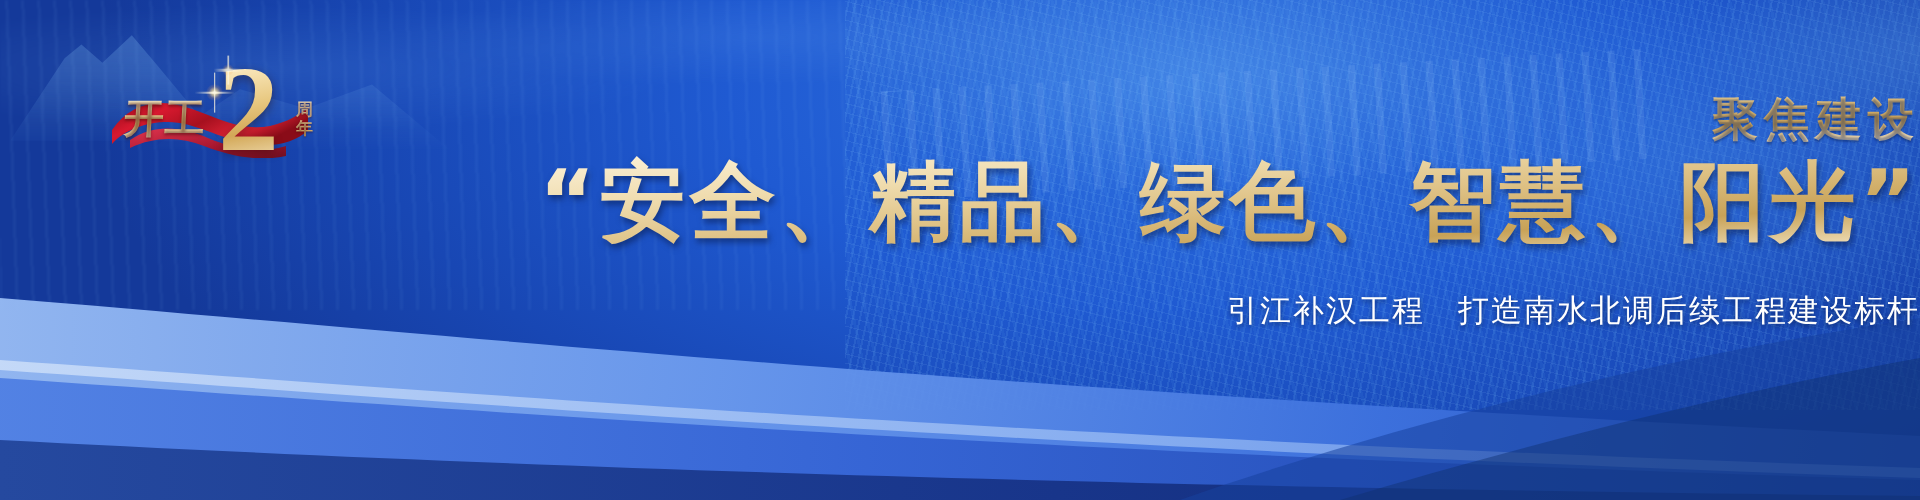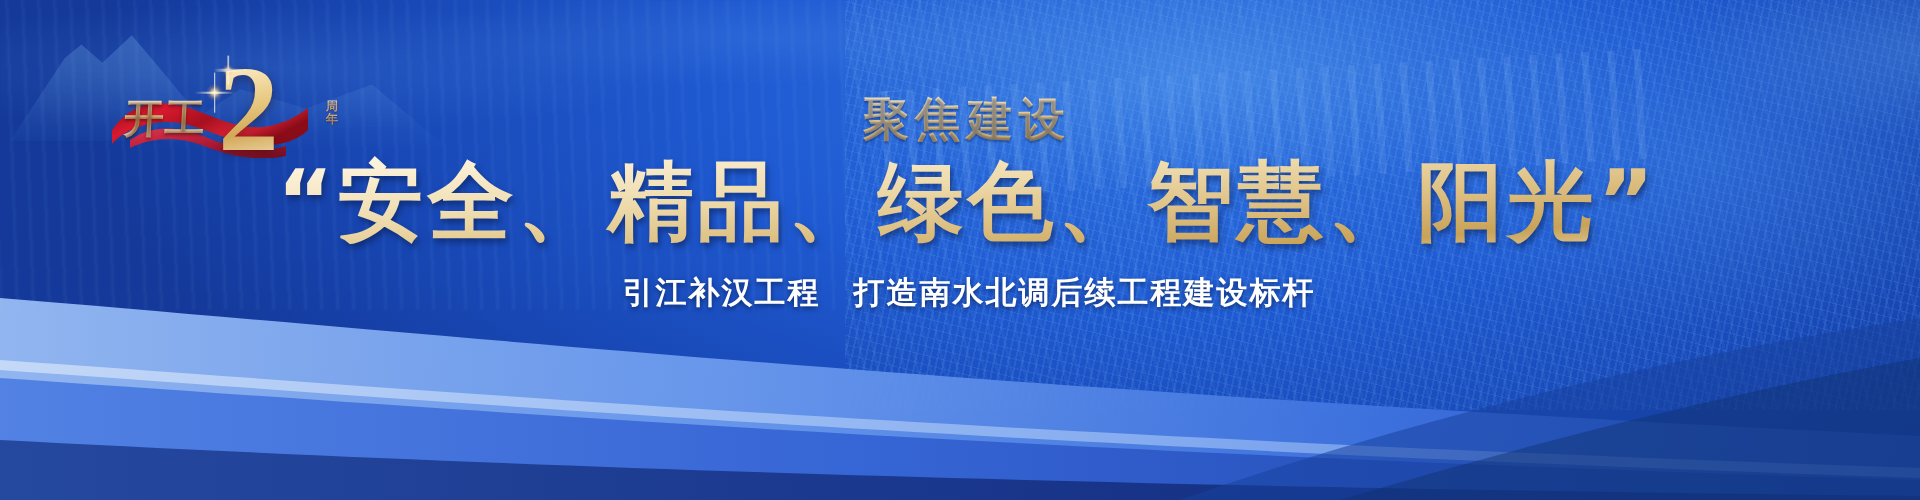--- a/index.html
+++ b/index.html
@@ -147,34 +147,33 @@
     background: linear-gradient(170deg, #fffaf0 0%, #f7e3b4 22%, #e8c880 46%, #d3a857 68%, #f8ecce 100%);
     -webkit-background-clip: text;
     background-clip: text;
     color: transparent;
     filter: drop-shadow(0 3px 5px rgba(40,10,5,.45));
     z-index: 4;
   }
 
   .emblem-anniv {
     position: absolute;
-    left: 208px;
+    left: 186px;
     top: 42px;
     width: 20px;
-    font-size: 12px;
+    font-size: 17px;
     line-height: 1.12;
     font-weight: 700;
     font-family: "DejaVu Sans", "Liberation Sans", sans-serif;
     background: linear-gradient(180deg, #fdf0cf, #d5ac61);
     -webkit-background-clip: text;
     background-clip: text;
     color: transparent;
     text-shadow: 0 1px 2px rgba(60,12,8,.45);
     z-index: 3;
-    text-align: right;
   }
 
   
   .flare {
     position: absolute;
     border-radius: 50%;
     background: radial-gradient(circle, rgba(255,255,250,.98) 0%, rgba(255,226,150,.72) 22%, rgba(255,170,90,.22) 48%, rgba(255,150,80,0) 72%);
     z-index: 5;
     pointer-events: none;
   }
@@ -187,21 +186,21 @@
   }
   .flare::before { width: 240%; height: 2.5px; }
   .flare::after  { width: 2.5px; height: 240%; }
 
   
   .text-block {
     position: absolute;
     left: 0;
     top: 96px;
     width: 100%;
-    text-align: center;
+    text-align: right;
   }
 
   .eyebrow {
     font-size: 46px;
     line-height: 1;
     font-weight: 700;
     letter-spacing: 6px;
     font-family: "DejaVu Sans", "Liberation Sans", sans-serif;
     background: linear-gradient(178deg, #fffbef 0%, #f6e4b9 30%, #e3c382 58%, #cfa455 80%, #f7ead0 100%);
     -webkit-background-clip: text;
@@ -221,25 +220,25 @@
     background: linear-gradient(176deg, #fffdf6 0%, #fbf0d6 18%, #efdcae 40%, #dcbe80 62%, #c8a257 80%, #f4e6c6 100%);
     -webkit-background-clip: text;
     background-clip: text;
     color: transparent;
     filter: drop-shadow(2px 4px 3px rgba(8,26,72,.55));
     white-space: nowrap;
     padding-left: 15px;
   }
 
   .subline {
-    margin-top: 30px;
+    margin-top: 48px;
     font-size: 31px;
     line-height: 1;
     letter-spacing: 2px;
-    font-weight: 700;
+    font-weight: 400;
     font-family: "DejaVu Sans", "Liberation Sans", sans-serif;
     color: #ffffff;
     text-shadow: 0 2px 5px rgba(6,24,70,.70);
     padding-left: 18px;
   }
 </style>
 </head>
 <body>
 
 <div id="banner">

